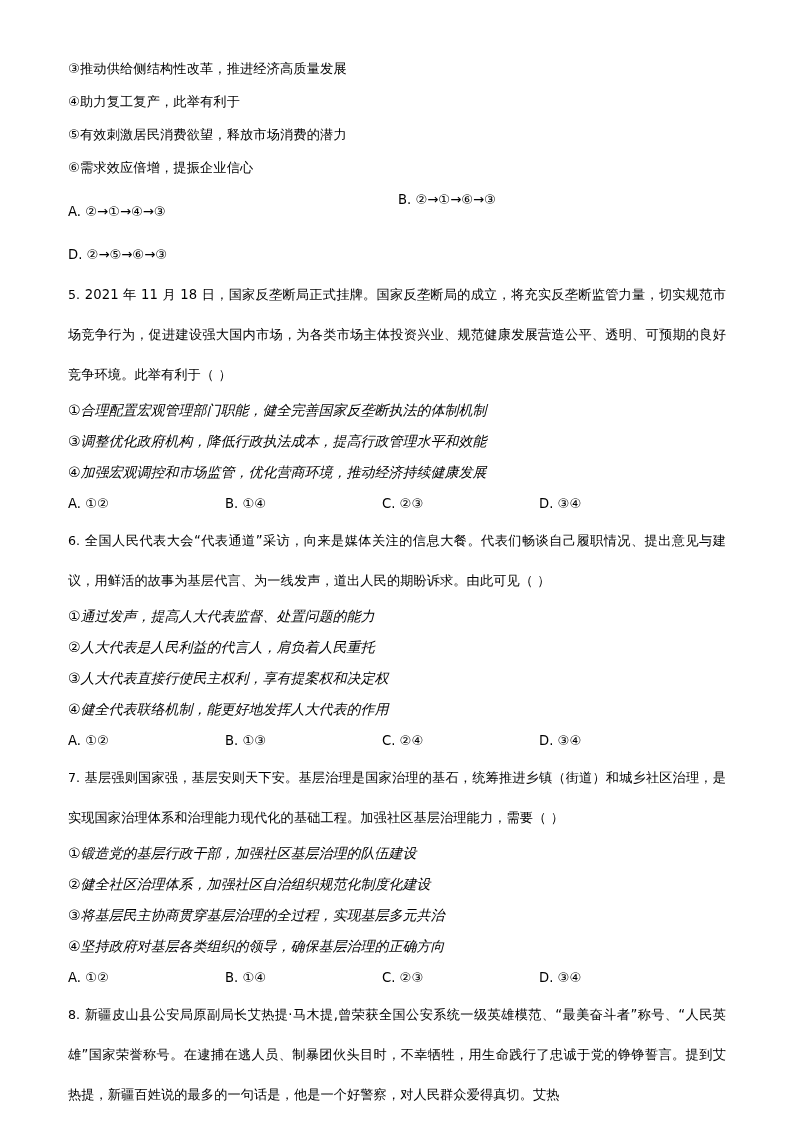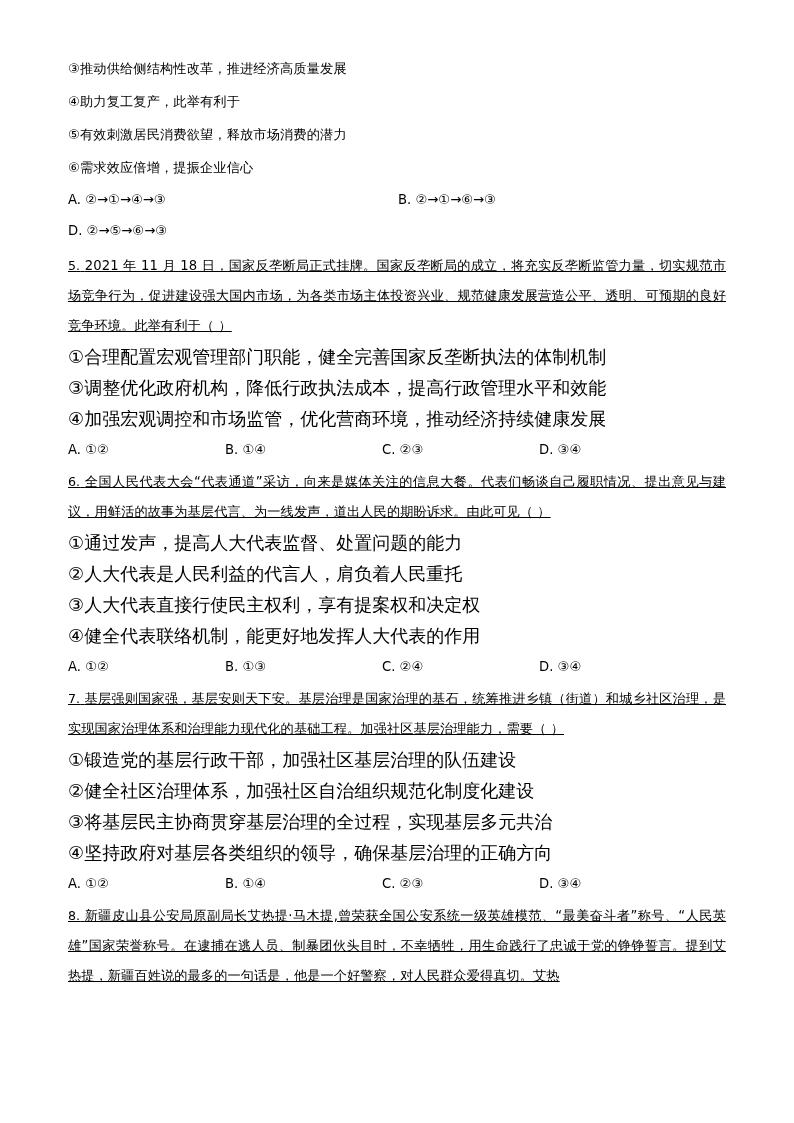--- a/index.html
+++ b/index.html
@@ -26,45 +26,45 @@
   }
   
   .line {
     font-size: 13.2px;
     line-height: 33px;
     letter-spacing: 0.15px;
     white-space: nowrap;
   }
   .para {
     font-size: 13.2px;
-    line-height: 30px;
+    line-height: 40px;
     text-align: justify;
     text-justify: inter-ideograph;
     letter-spacing: 0.1px;
-    text-decoration: underline;
   }
   .qnum {
     font-size: 12.6px;
   }
   .sub {
-    font-size: 18px;
+    font-size: 14px;
     line-height: 31px;
     white-space: nowrap;
+    font-style: italic;
   }
   
   .choices {
     display: flex;
     font-size: 13.2px;
     line-height: 31px;
     white-space: nowrap;
   }
   .choices .ch {
     display: inline-block;
   }
-  .choices.two .ch:nth-child(1) { width: 330px; }
+  .choices.two .ch:nth-child(1) { width: 330px; margin-top: 12px; }
   .choices.two .ch:nth-child(2) { width: auto; }
   .choices.four .ch { width: 157px; }
   .spacer-sm { height: 5px; }
   .spacer-xs { height: 2px; }
 </style>
 </head>
 <body>
 
 <div class="page">
 

